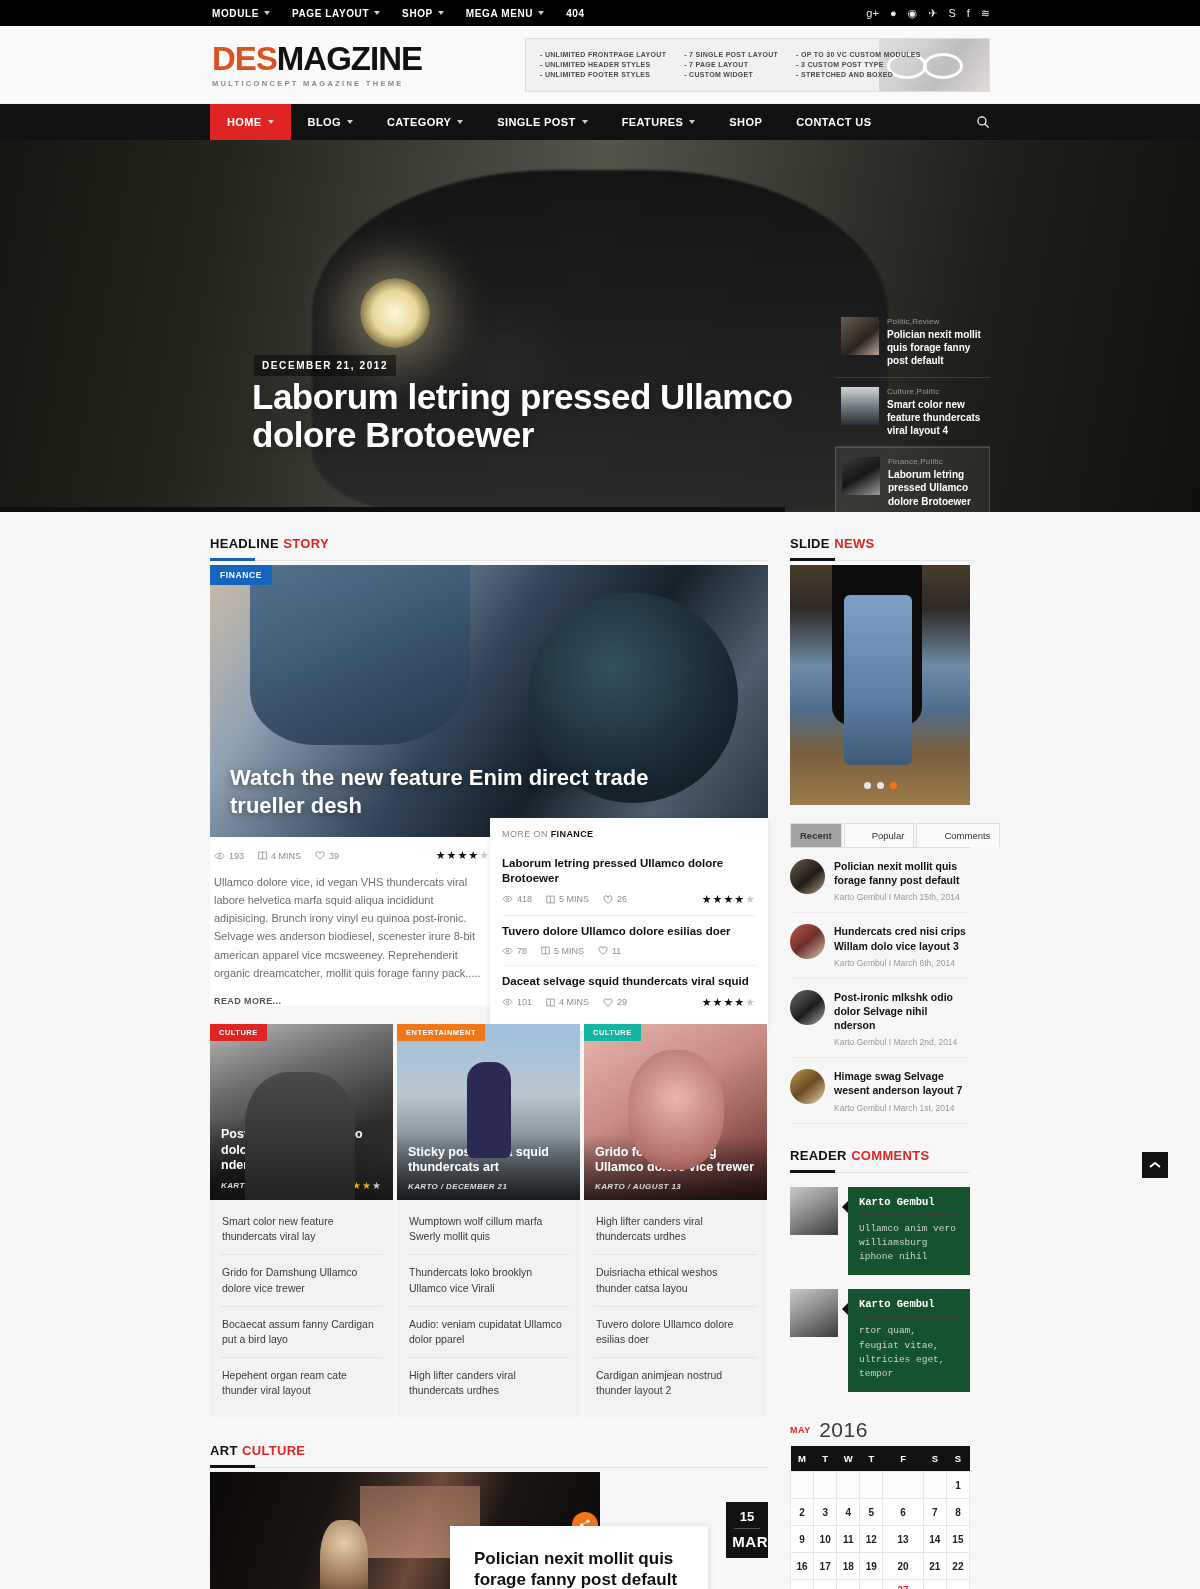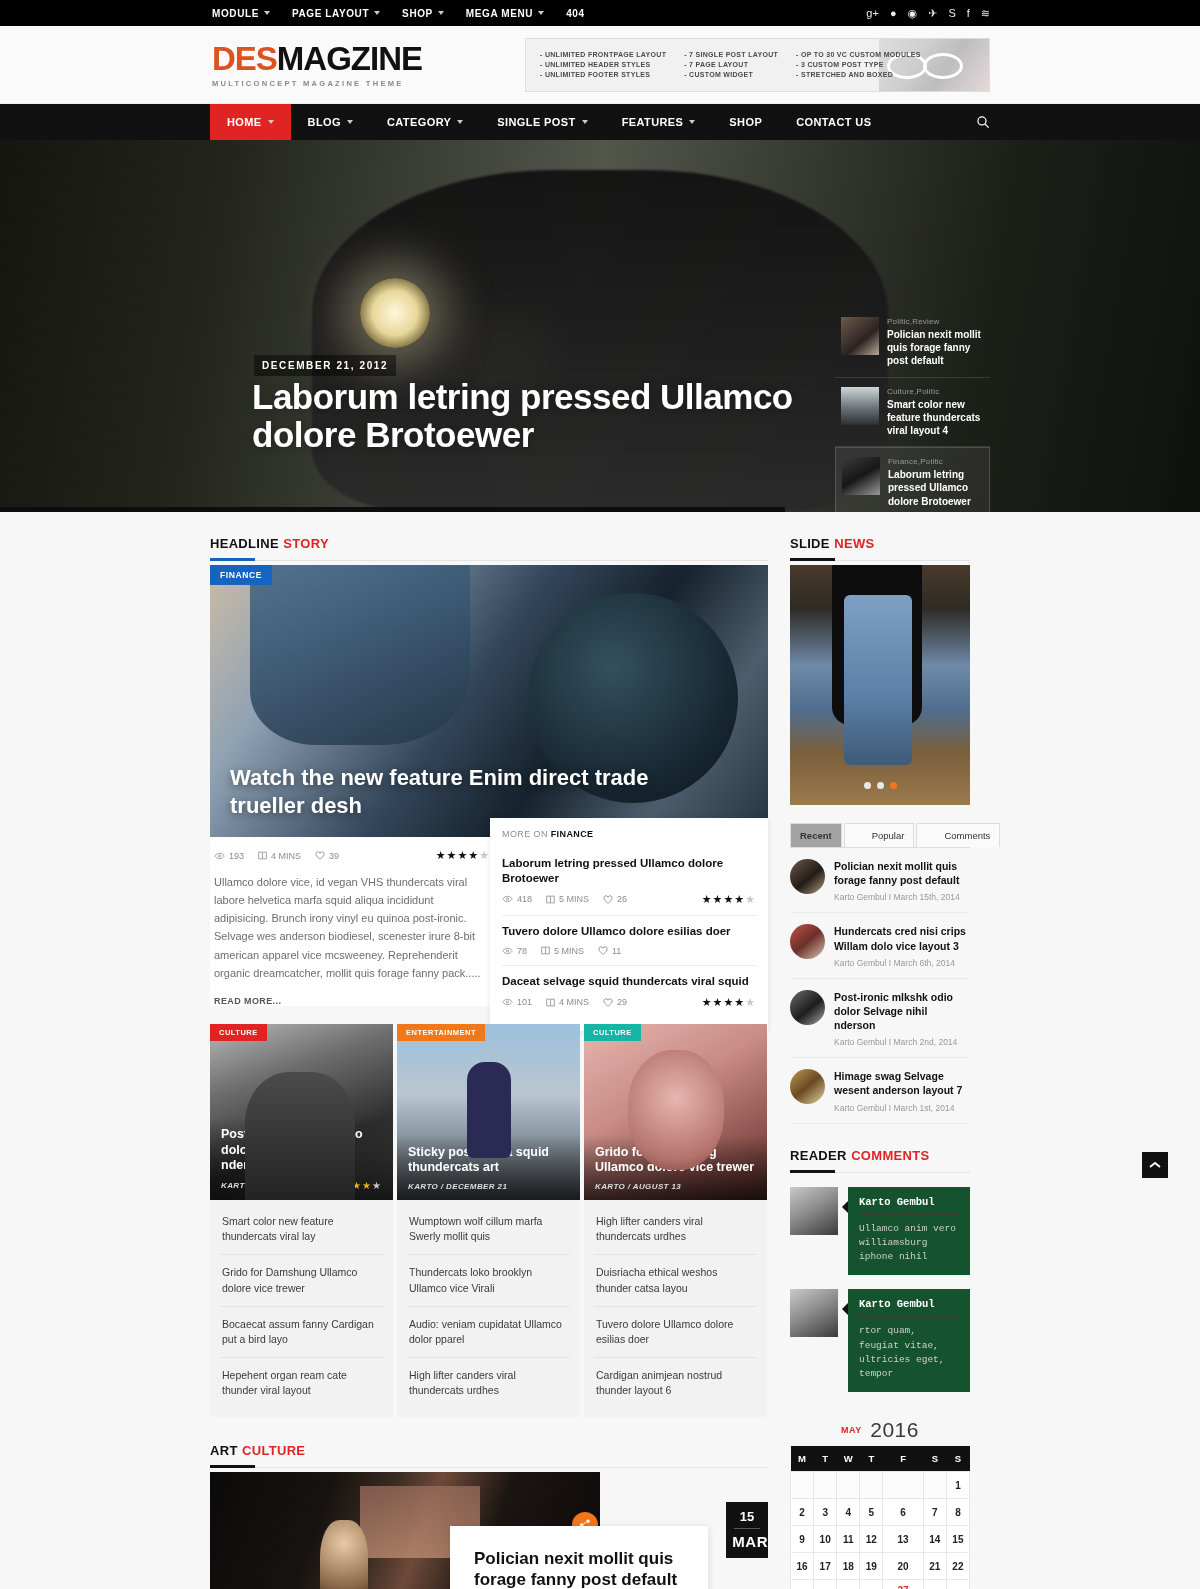--- a/index.html
+++ b/index.html
@@ -233,21 +233,21 @@
   .cmt-item { display:flex; gap:0; margin-top:14px; align-items:flex-start;}
   .cmt-ava { width:48px;height:48px;flex:0 0 48px;
     background:linear-gradient(150deg,#c9c9c9,#8e8e8e 45%,#3a3a3a);}
   .cmt-bubble { background:#14532d; color:#fff; padding:9px 11px 11px 11px; margin-left:10px; flex:1; position:relative;font-family:Liberation Mono, monospace;}
   .cmt-bubble:before{content:"";position:absolute;left:-6px;top:14px;border-top:6px solid transparent;border-bottom:6px solid transparent;border-right:6px solid #111;}
   .cmt-name { font-size:10.5px; font-weight:bold; padding-bottom:6px; border-bottom:1px solid #3a3a3a; }
   .cmt-text { font-size:9.5px; line-height:1.5; color:#cfcfcf; margin-top:7px; }
 
   
   .cal { margin-top: 26px; }
-  .cal-head { text-align:center; padding-bottom:4px; }
+  .cal-head { text-align:left; padding-bottom:4px; }
   .cal-head .mon { font-size:9px; color:#e02424; font-weight:bold; letter-spacing:.5px; vertical-align:middle;}
   .cal-head .yr { font-size:21px; color:#3a3a3a; letter-spacing:.5px; vertical-align:middle; margin-left:4px;}
   table.caltab { width:100%; border-collapse:collapse; }
   table.caltab th {
     background:#111; color:#fff; font-size:9.5px; font-weight:bold; padding:7px 0;
   }
   table.caltab td {
     border:1px solid #e7e7e7; background:#fff; text-align:center; height:27px;
     font-size:10px; font-weight:bold; color:#222; vertical-align:middle;
   }
@@ -571,21 +571,21 @@
               <div class="card-title">Grido for Damshung Ullamco dolore vice trewer</div>
               <div class="card-meta">
                 <span class="by">KARTO / AUGUST 13</span>
               </div>
             </div>
           </div>
           <div class="card-list">
             <div class="cl-item">High lifter canders viral thundercats urdhes</div>
             <div class="cl-item">Duisriacha ethical weshos thunder catsa layou</div>
             <div class="cl-item">Tuvero dolore Ullamco dolore esilias doer</div>
-            <div class="cl-item">Cardigan animjean nostrud thunder layout 6</div>
+            <div class="cl-item">Cardigan animjean nostrud thunder layout 2</div>
           </div>
         </div>
       </div>
 
       <div class="artsec">
         <div class="sect-head">
           <span class="t1">ART</span>
           <span class="t2">CULTURE</span>
         </div>
         <div class="art-card">

